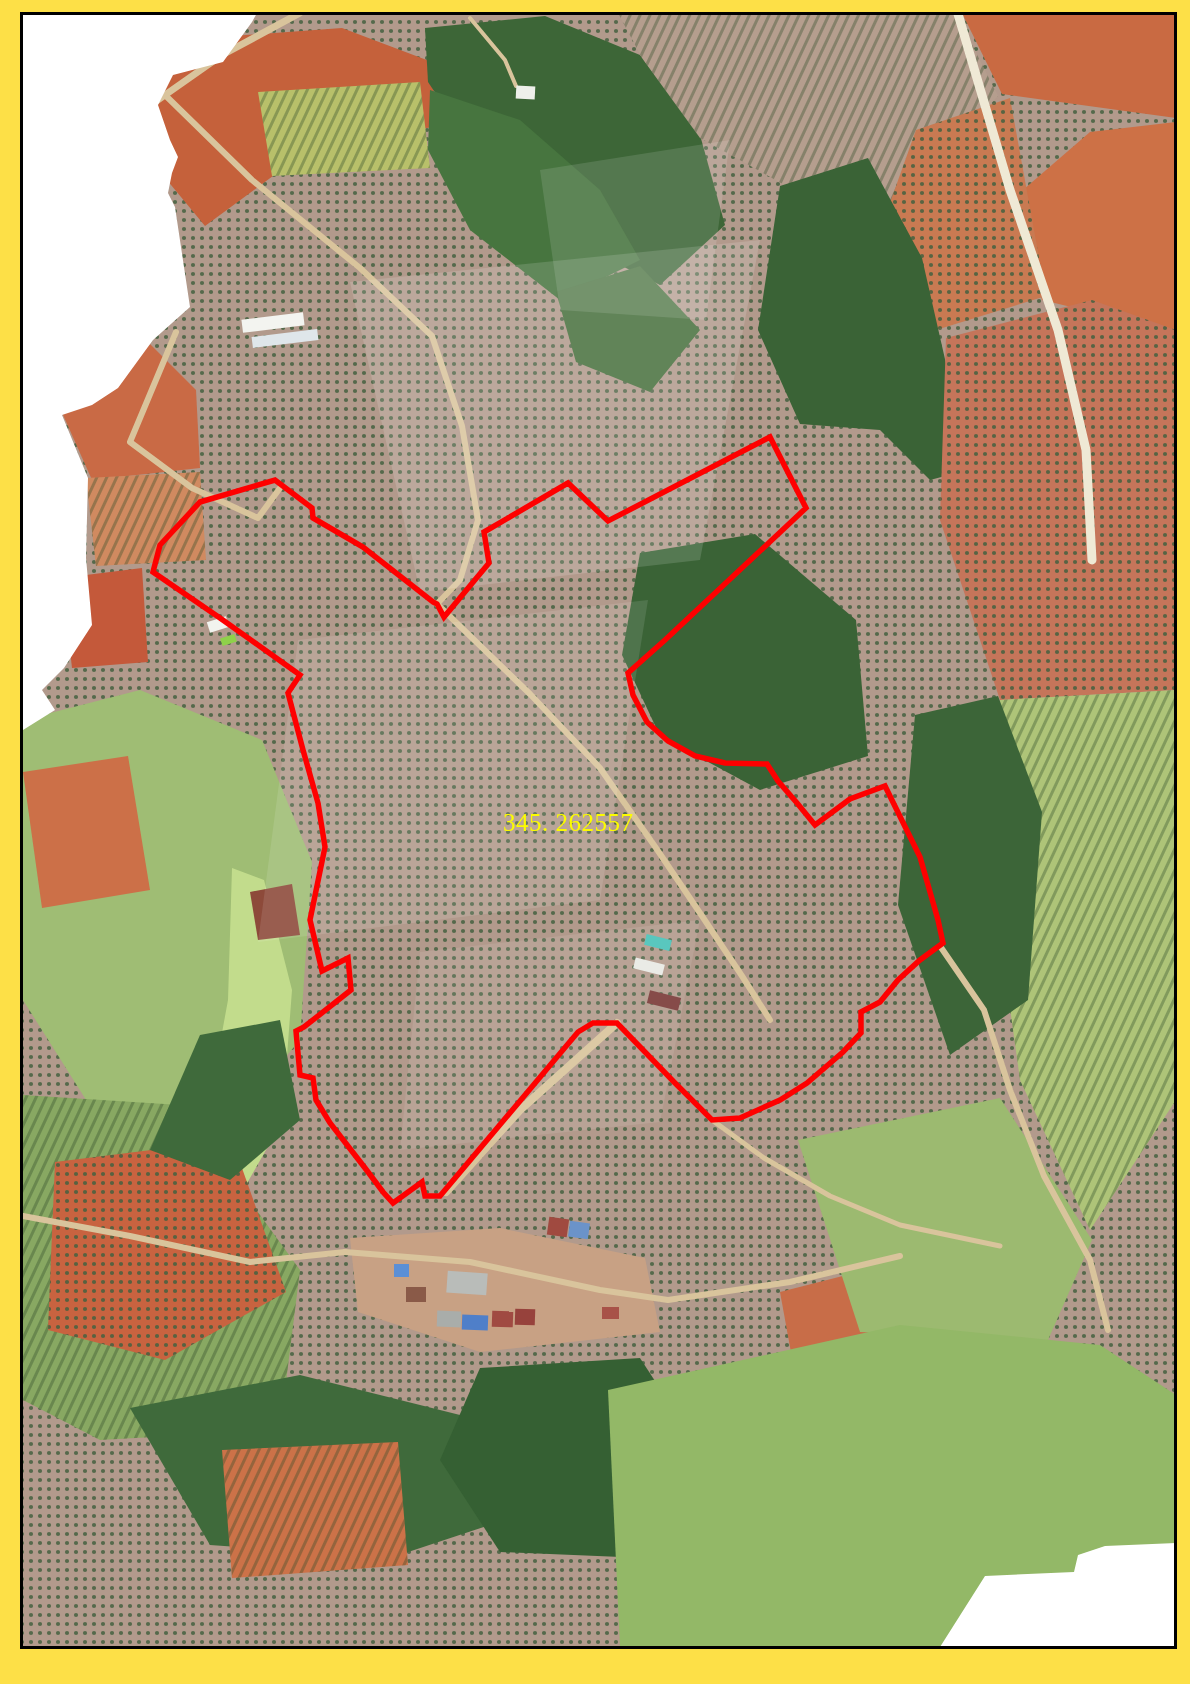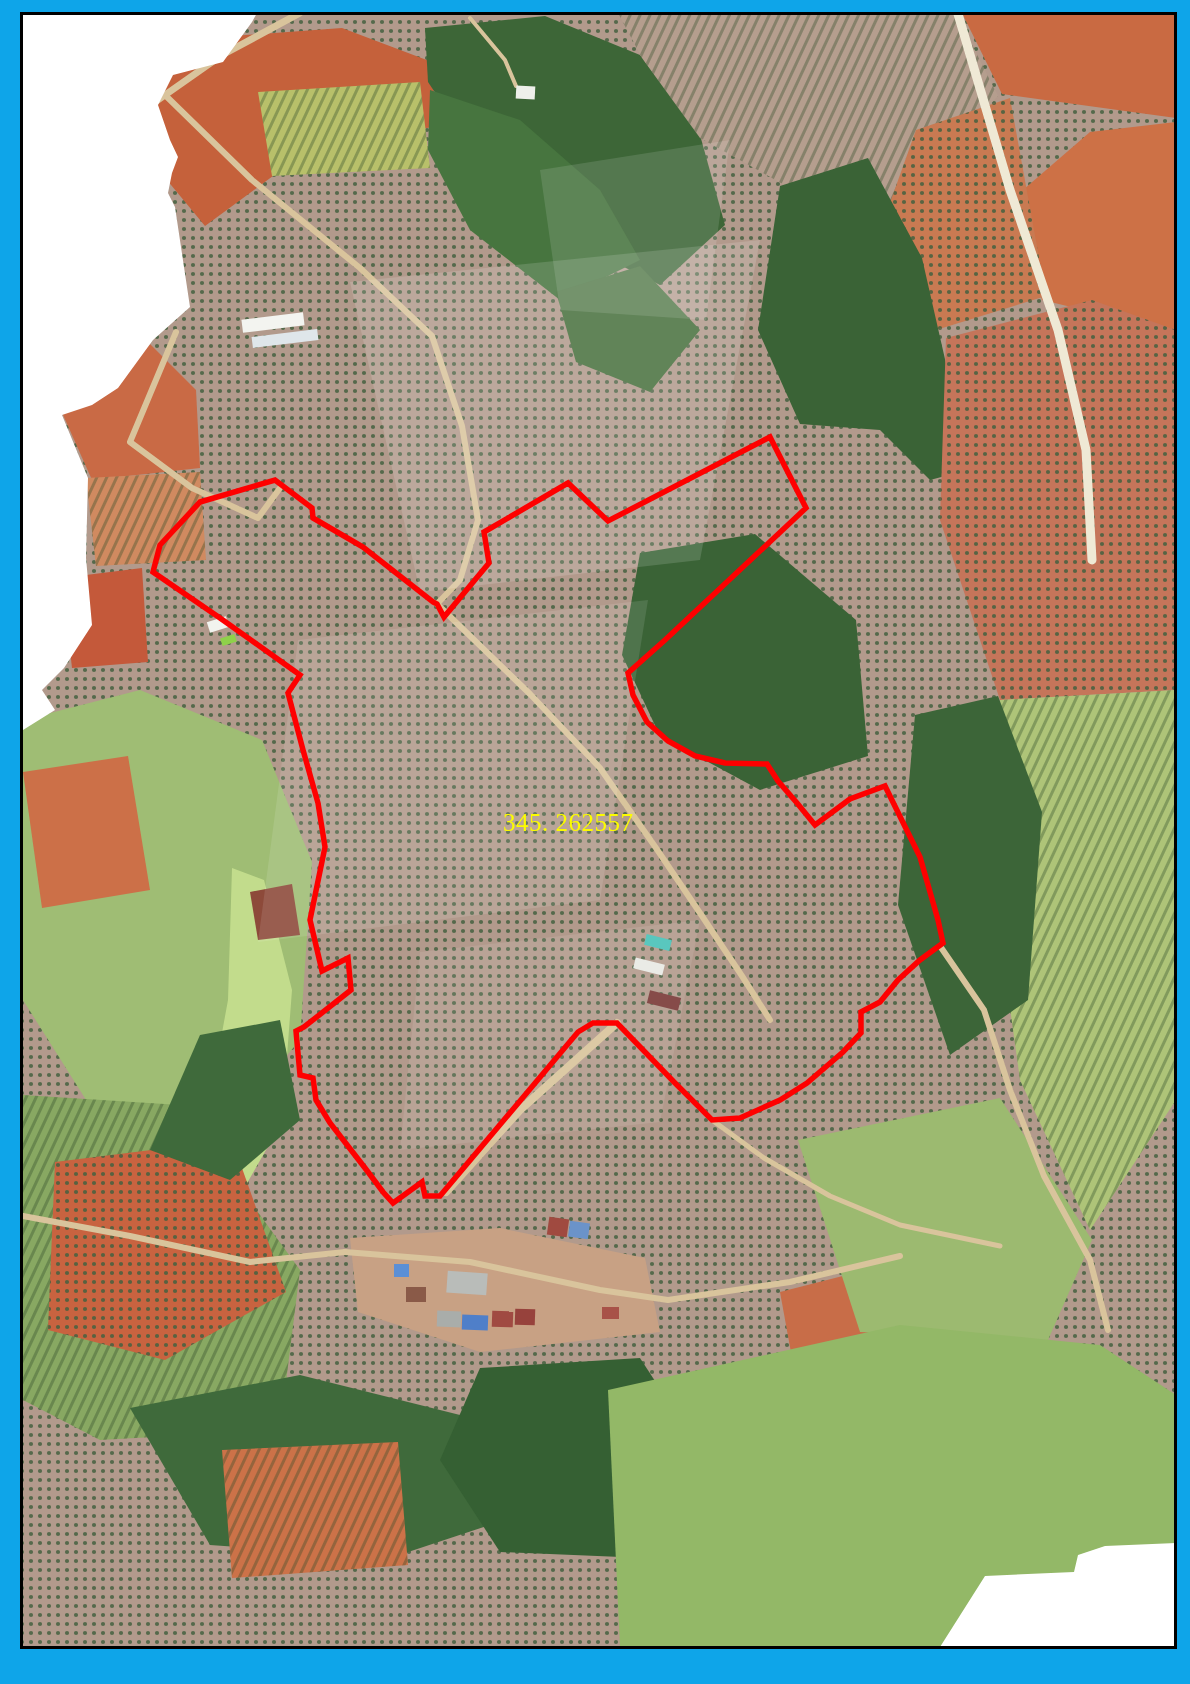--- a/index.html
+++ b/index.html
@@ -1,17 +1,17 @@
 <!DOCTYPE html>
 <html><head>
 <meta charset="utf-8">
 <style>
   html,body{margin:0;padding:0;background:#ffffff;}
   body{width:1190px;height:1684px;position:relative;font-family:"Liberation Sans",sans-serif;overflow:hidden;}
-  #map-stage{position:absolute;left:0;top:0;width:1190px;height:1684px;background:#0ea5e9;}
+  #map-stage{position:absolute;left:0;top:0;width:1190px;height:1684px;background:#fde047;}
   #map-svg{position:absolute;left:0;top:0;}
 </style>
 </head>
 <body>
 
 <div id="map-stage">
   <svg id="map-svg" width="1190" height="1684" viewBox="0 0 1190 1684" xmlns="http://www.w3.org/2000/svg">
       <defs>
         <pattern id="tex-dots" width="9" height="9" patternUnits="userSpaceOnUse">
           <circle cx="4" cy="4" r="2.1" fill="#44603f" opacity="0.85"></circle>

